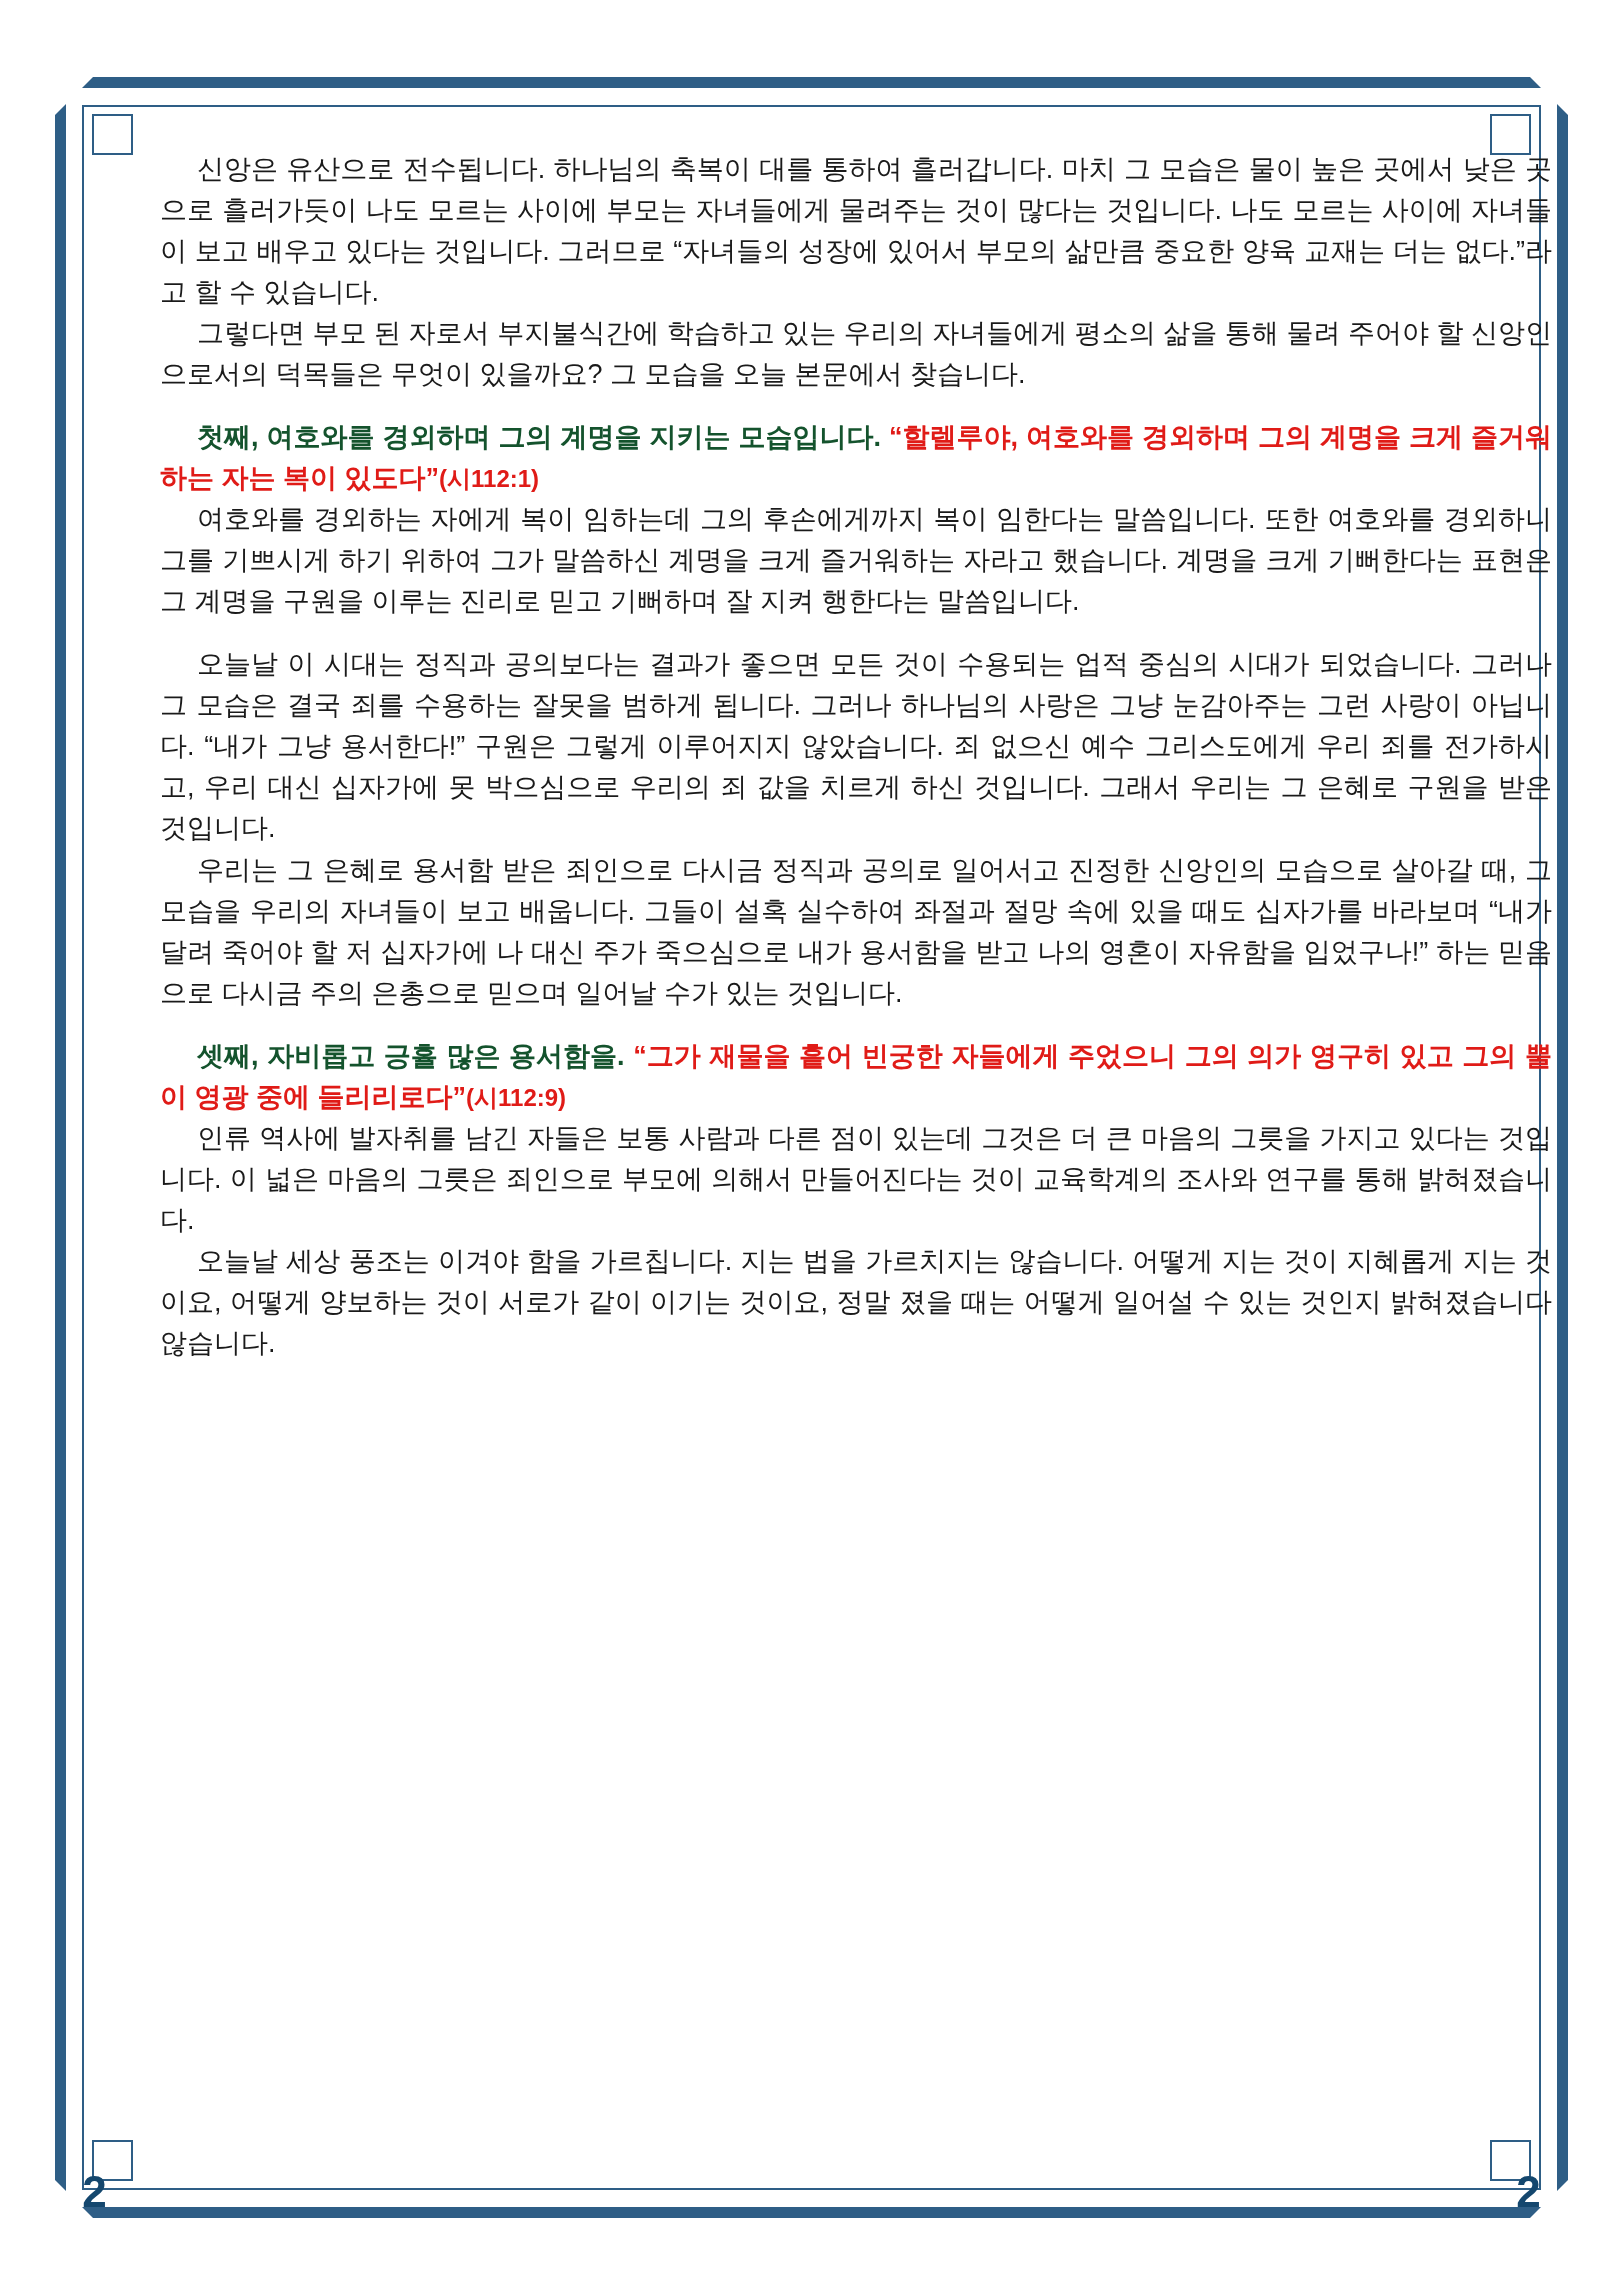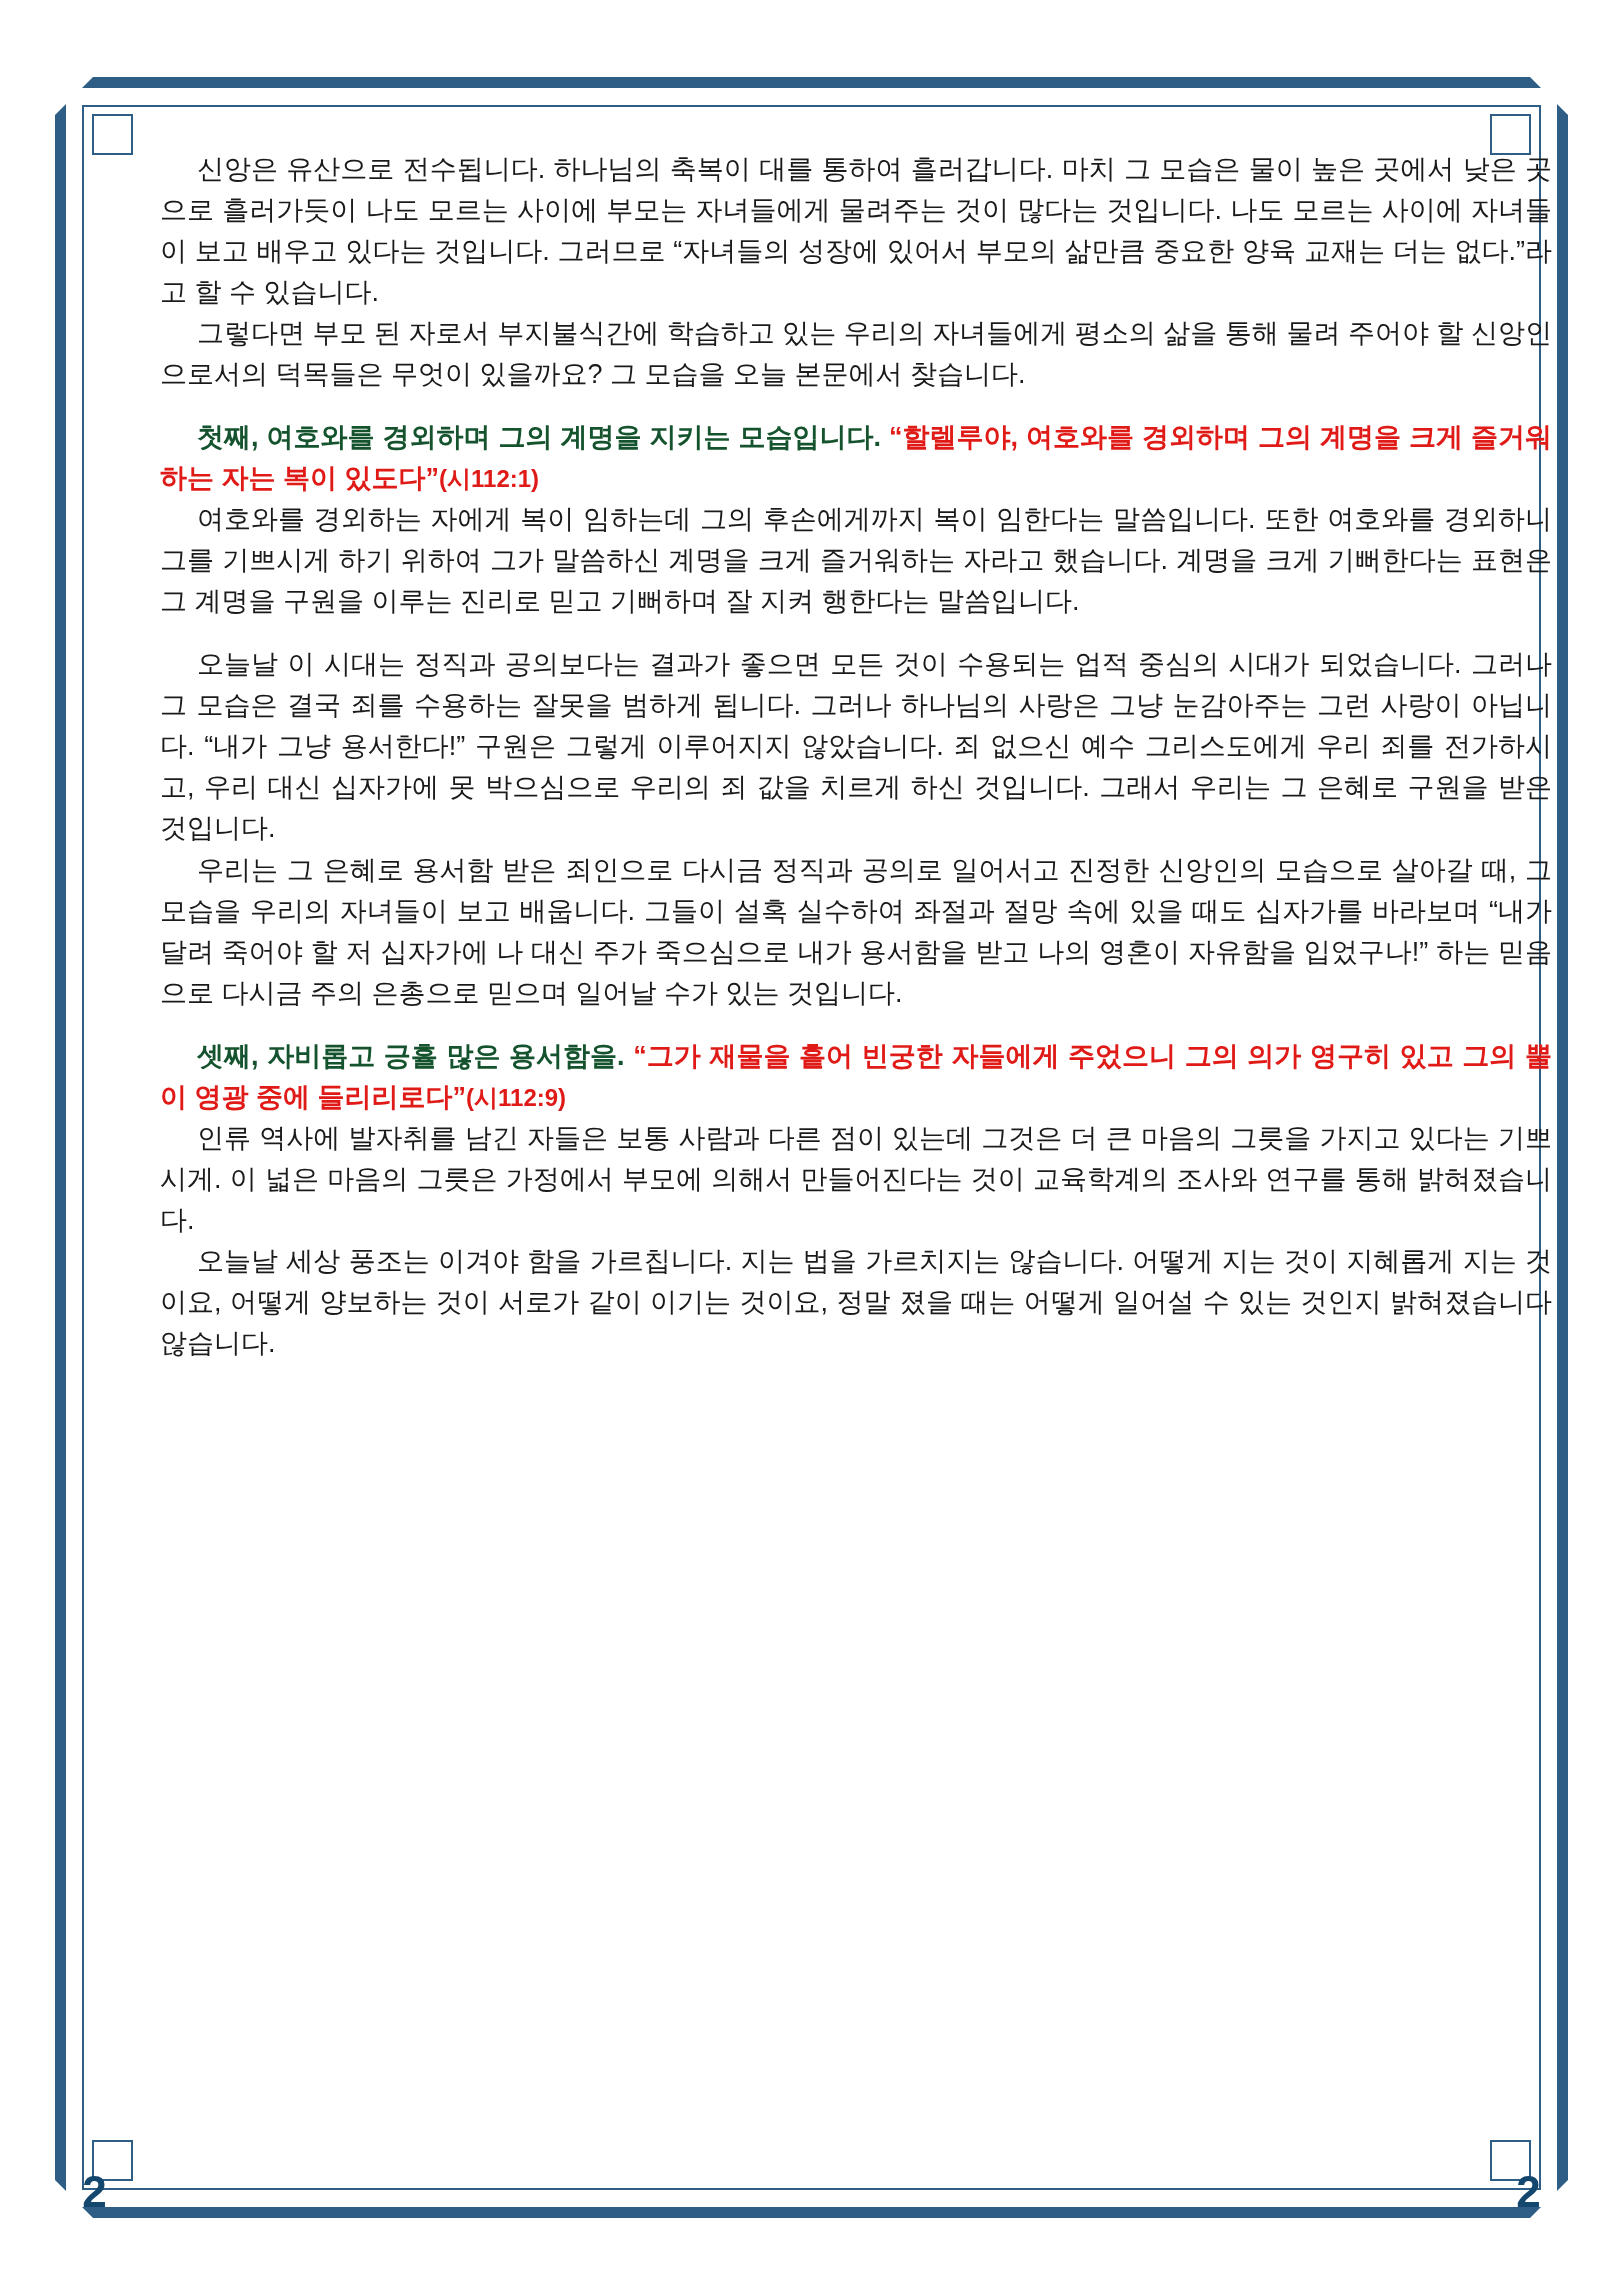--- a/index.html
+++ b/index.html
@@ -143,18 +143,18 @@
     <p>여호와를 경외하는 자에게 복이 임하는데 그의 후손에게까지 복이 임한다는 말씀입니다. 또한 여호와를 경외하니 그를 기쁘시게 하기 위하여 그가 말씀하신 계명을 크게 즐거워하는 자라고 했습니다. 계명을 크게 기뻐한다는 표현은 그 계명을 구원을 이루는 진리로 믿고 기뻐하며 잘 지켜 행한다는 말씀입니다.</p>
 
     <div class="gap"></div>
 
     <p>오늘날 이 시대는 정직과 공의보다는 결과가 좋으면 모든 것이 수용되는 업적 중심의 시대가 되었습니다. 그러나 그 모습은 결국 죄를 수용하는 잘못을 범하게 됩니다. 그러나 하나님의 사랑은 그냥 눈감아주는 그런 사랑이 아닙니다. “내가 그냥 용서한다!” 구원은 그렇게 이루어지지 않았습니다. 죄 없으신 예수 그리스도에게 우리 죄를 전가하시고, 우리 대신 십자가에 못 박으심으로 우리의 죄 값을 치르게 하신 것입니다. 그래서 우리는 그 은혜로 구원을 받은 것입니다.</p>
     <p>우리는 그 은혜로 용서함 받은 죄인으로 다시금 정직과 공의로 일어서고 진정한 신앙인의 모습으로 살아갈 때, 그 모습을 우리의 자녀들이 보고 배웁니다. 그들이 설혹 실수하여 좌절과 절망 속에 있을 때도 십자가를 바라보며 “내가 달려 죽어야 할 저 십자가에 나 대신 주가 죽으심으로 내가 용서함을 받고 나의 영혼이 자유함을 입었구나!” 하는 믿음으로 다시금 주의 은총으로 믿으며 일어날 수가 있는 것입니다.</p>
 
     <div class="gap"></div>
 
     <p><span class="blue">셋째, 자비롭고 긍휼 많은 용서함을.</span> <span class="red">“그가 재물을 흩어 빈궁한 자들에게 주었으니 그의 의가 영구히 있고 그의 뿔이 영광 중에 들리리로다”</span><span class="ref red">(시112:9)</span></p>
-    <p>인류 역사에 발자취를 남긴 자들은 보통 사람과 다른 점이 있는데 그것은 더 큰 마음의 그릇을 가지고 있다는 기쁘시게. 이 넓은 마음의 그릇은 가정에서 부모에 의해서 만들어진다는 것이 교육학계의 조사와 연구를 통해 밝혀졌습니다.</p>
+    <p>인류 역사에 발자취를 남긴 자들은 보통 사람과 다른 점이 있는데 그것은 더 큰 마음의 그릇을 가지고 있다는 것입니다. 이 넓은 마음의 그릇은 죄인으로 부모에 의해서 만들어진다는 것이 교육학계의 조사와 연구를 통해 밝혀졌습니다.</p>
     <p>오늘날 세상 풍조는 이겨야 함을 가르칩니다. 지는 법을 가르치지는 않습니다. 어떻게 지는 것이 지혜롭게 지는 것이요, 어떻게 양보하는 것이 서로가 같이 이기는 것이요, 정말 졌을 때는 어떻게 일어설 수 있는 것인지 밝혀졌습니다 않습니다.</p>
 
   </div>
 </div>
 
 
 </body></html>

